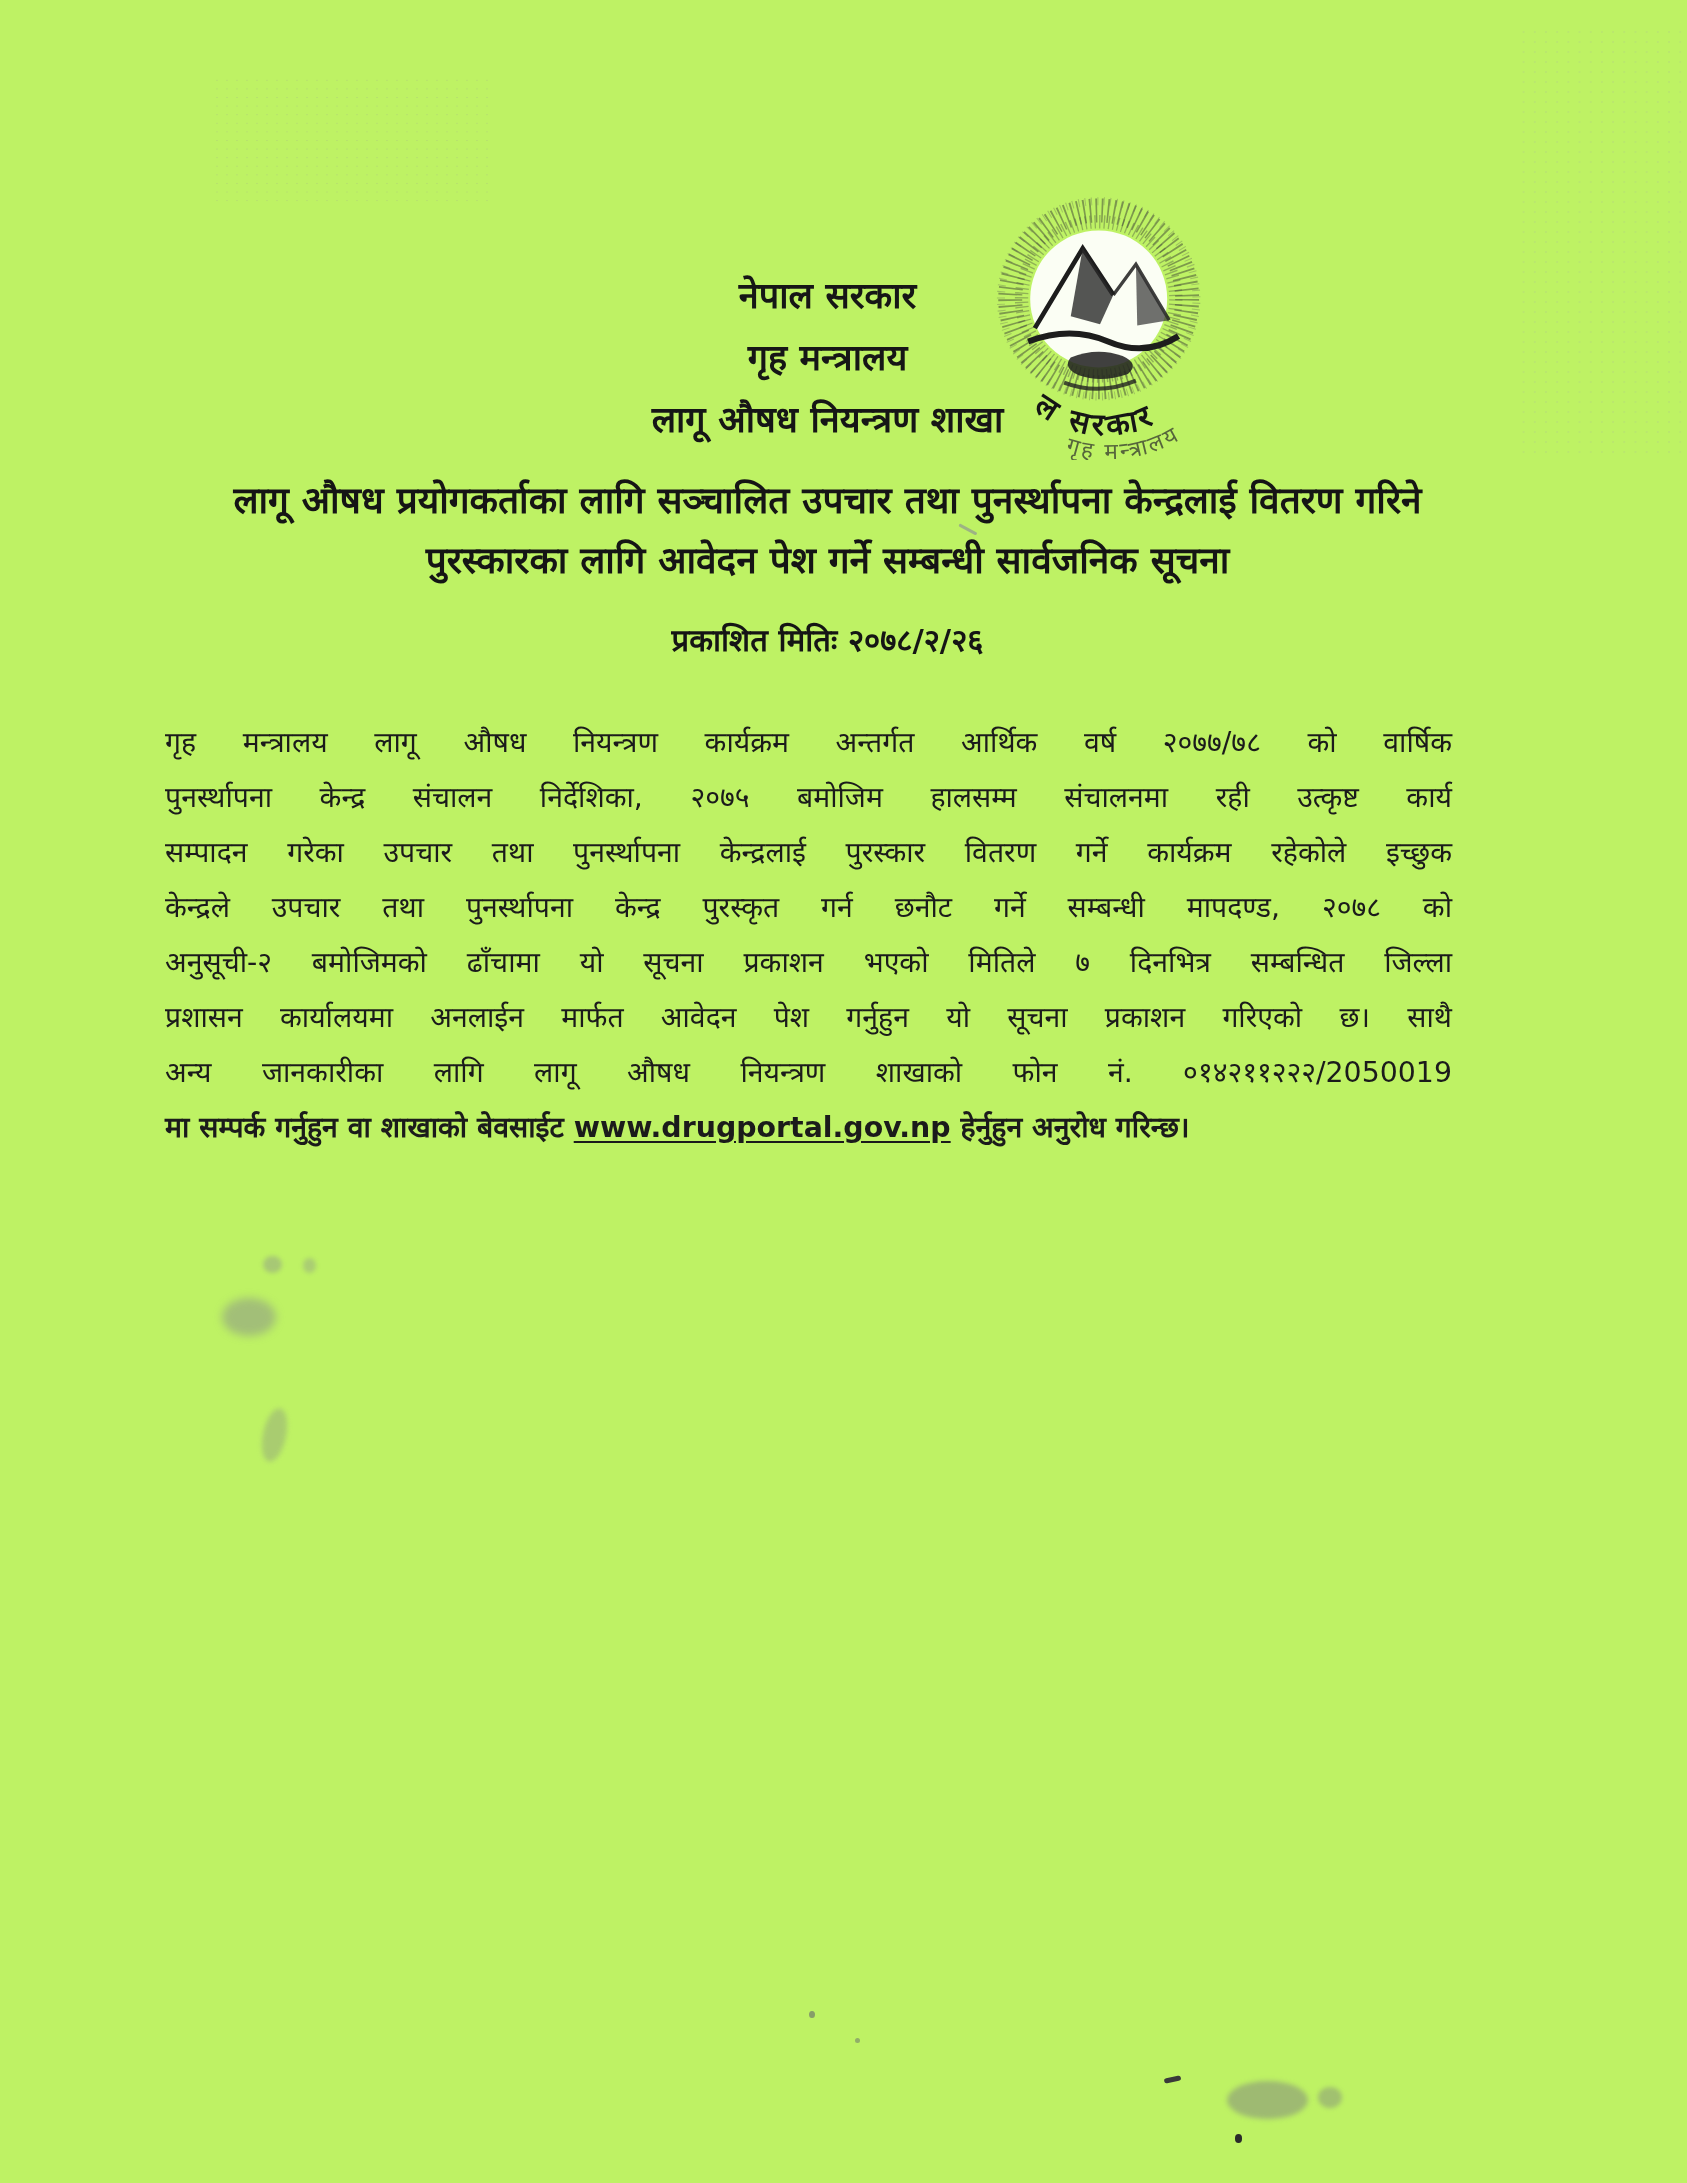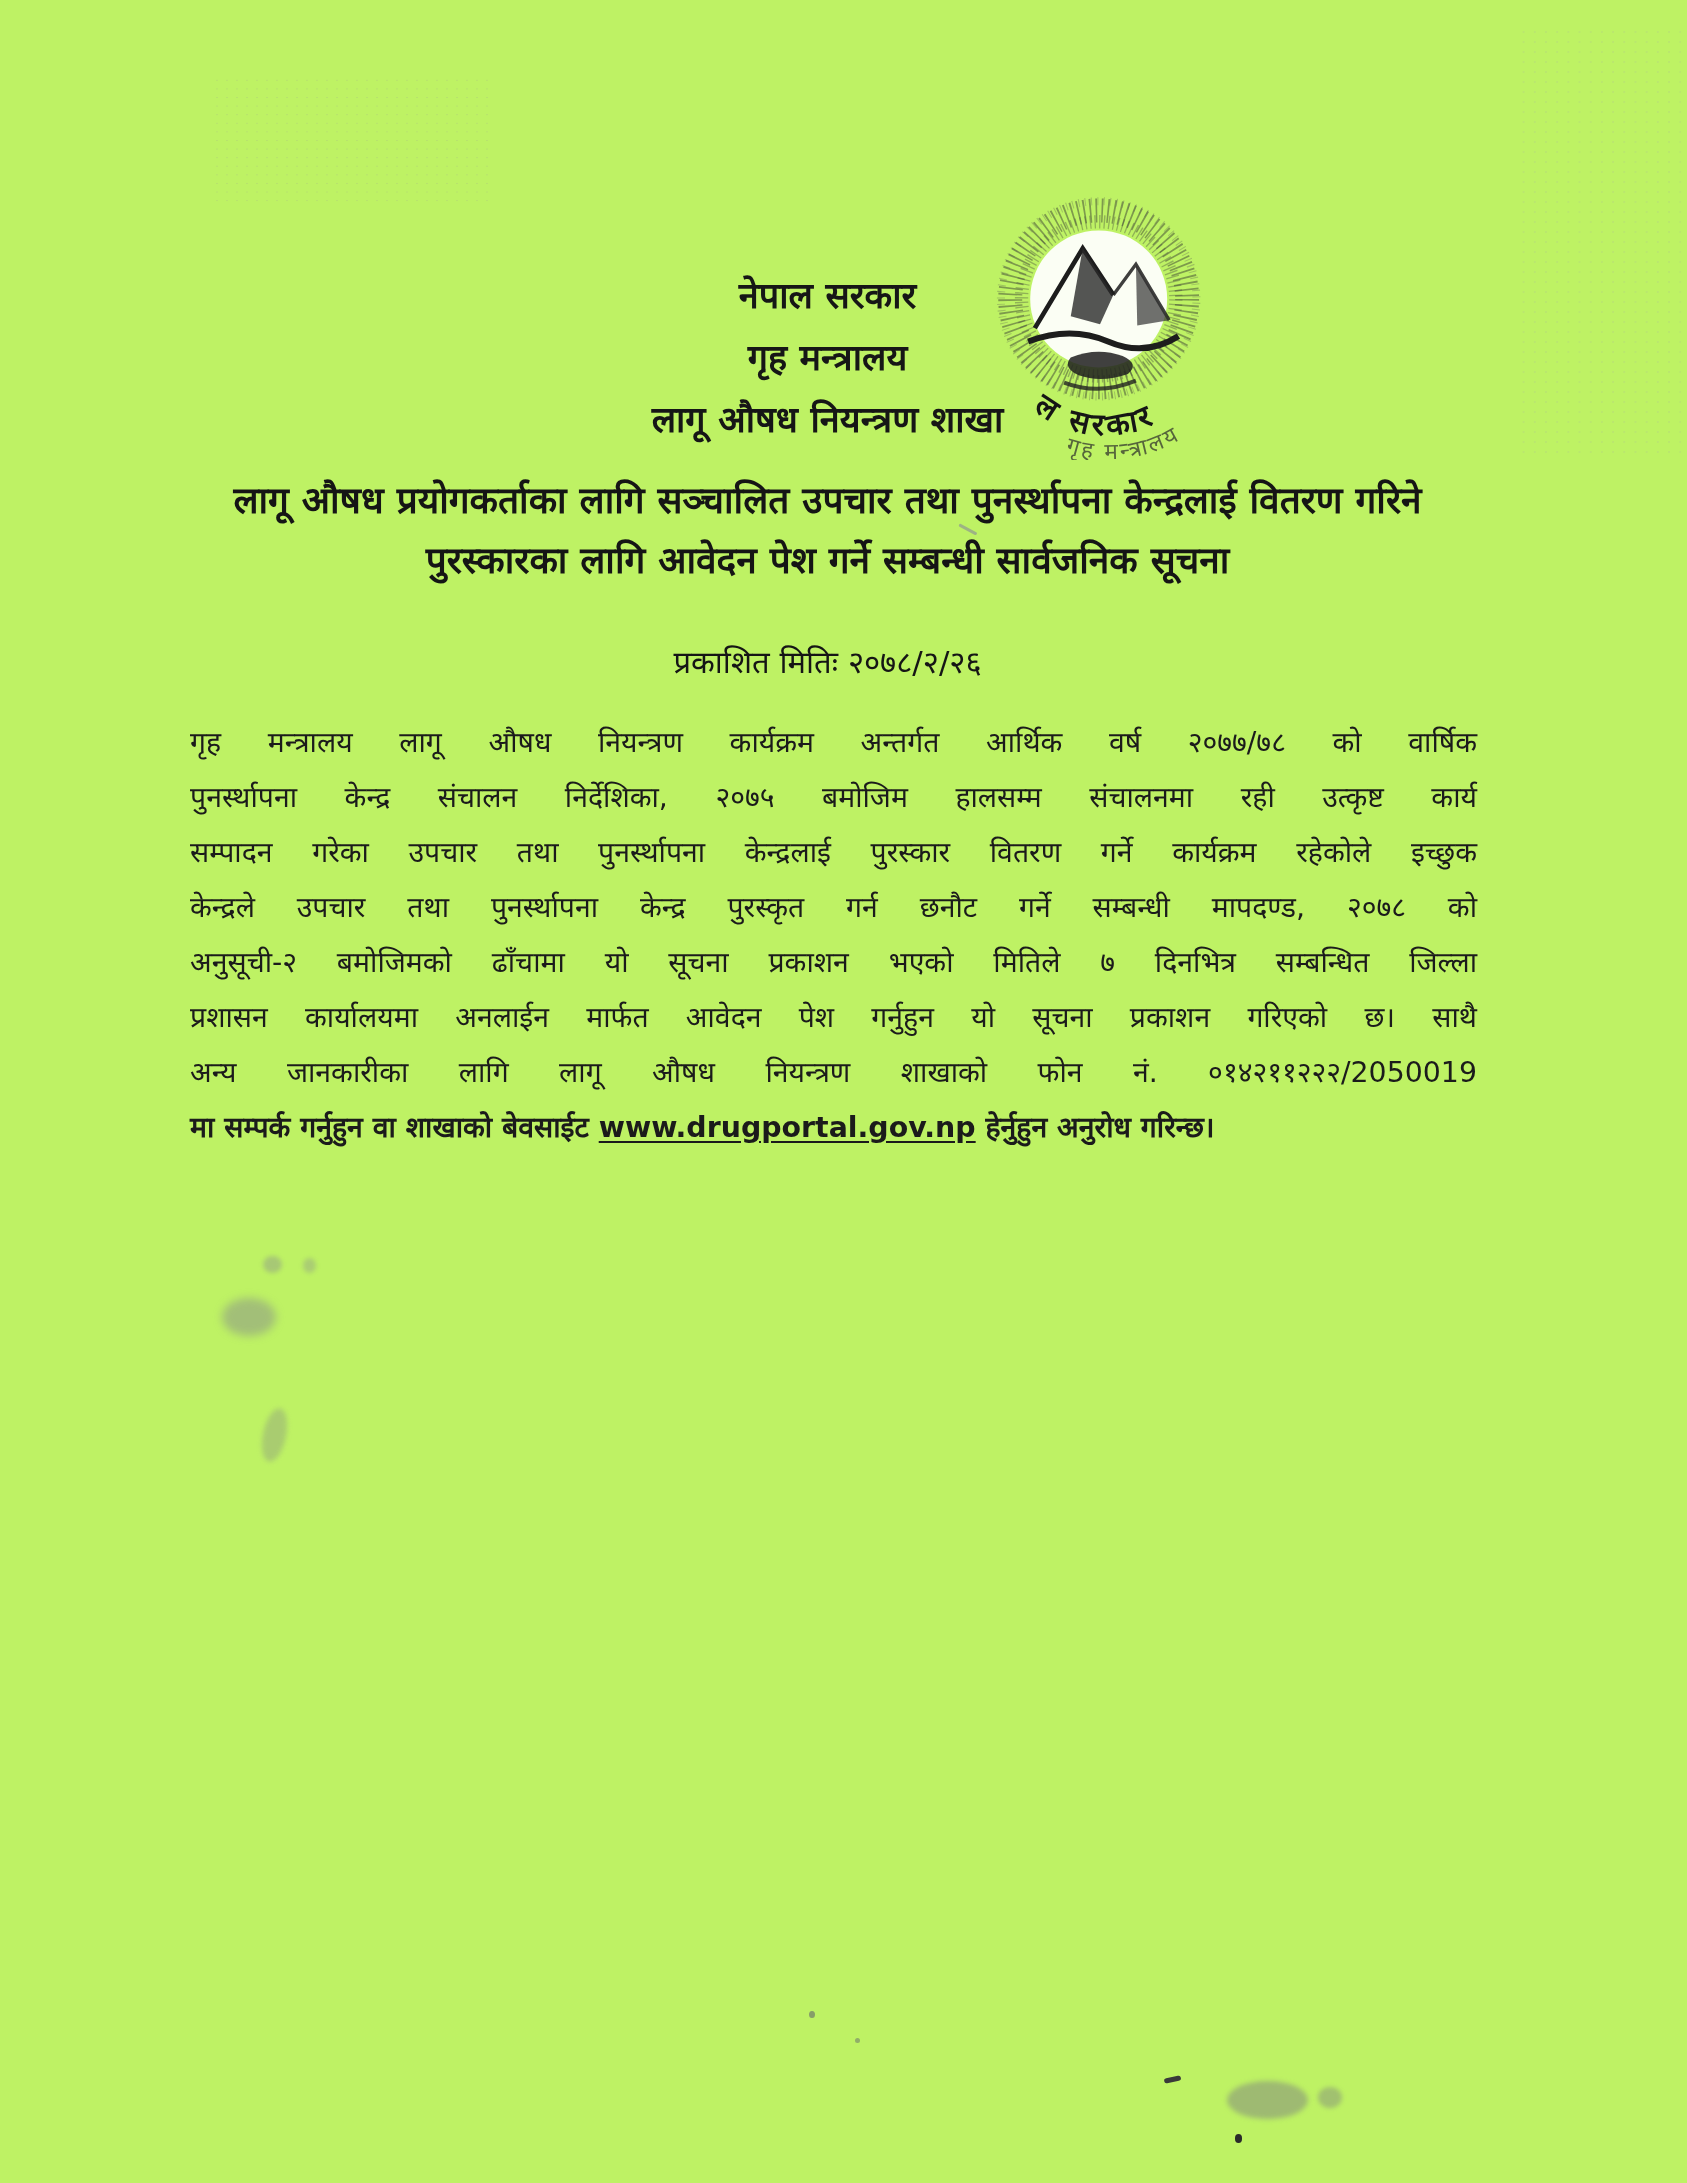--- a/index.html
+++ b/index.html
@@ -23,26 +23,26 @@
   
   .emblem{position:absolute;left:971px;top:183px;width:266px;height:277px;}
   
   .title-block{
     position:absolute;left:179px;top:471px;width:1297px;
     text-align:center;font-weight:bold;
     font-size:37px;line-height:60px;color:#151515;
   }
   
   .pubdate{
-    position:absolute;left:179px;top:640px;width:1297px;
-    text-align:center;font-weight:normal;font-size:31px;color:#151515;
+    position:absolute;left:179px;top:618px;width:1297px;
+    text-align:center;font-weight:bold;font-size:31px;color:#151515;
   }
   
   .bodytext{
-    position:absolute;left:190px;top:715px;width:1287px;
+    position:absolute;left:165px;top:715px;width:1287px;
     font-size:28.4px;line-height:55px;color:#1b1b1b;
   }
   .bl{text-align:justify;text-align-last:justify;white-space:nowrap;}
   .bl.last{text-align:left;text-align-last:left;white-space:normal;font-weight:bold;}
   .weblink{color:inherit;text-decoration:underline;text-underline-offset:4px;cursor:pointer;}
   
   .noise{position:absolute;pointer-events:none;}
   #noise-tl{left:212px;top:76px;width:284px;height:126px;
     background-image:radial-gradient(rgba(150,150,150,.55) 1px, transparent 1.1px);
     background-size:10px 8.6px;opacity:.32;}

